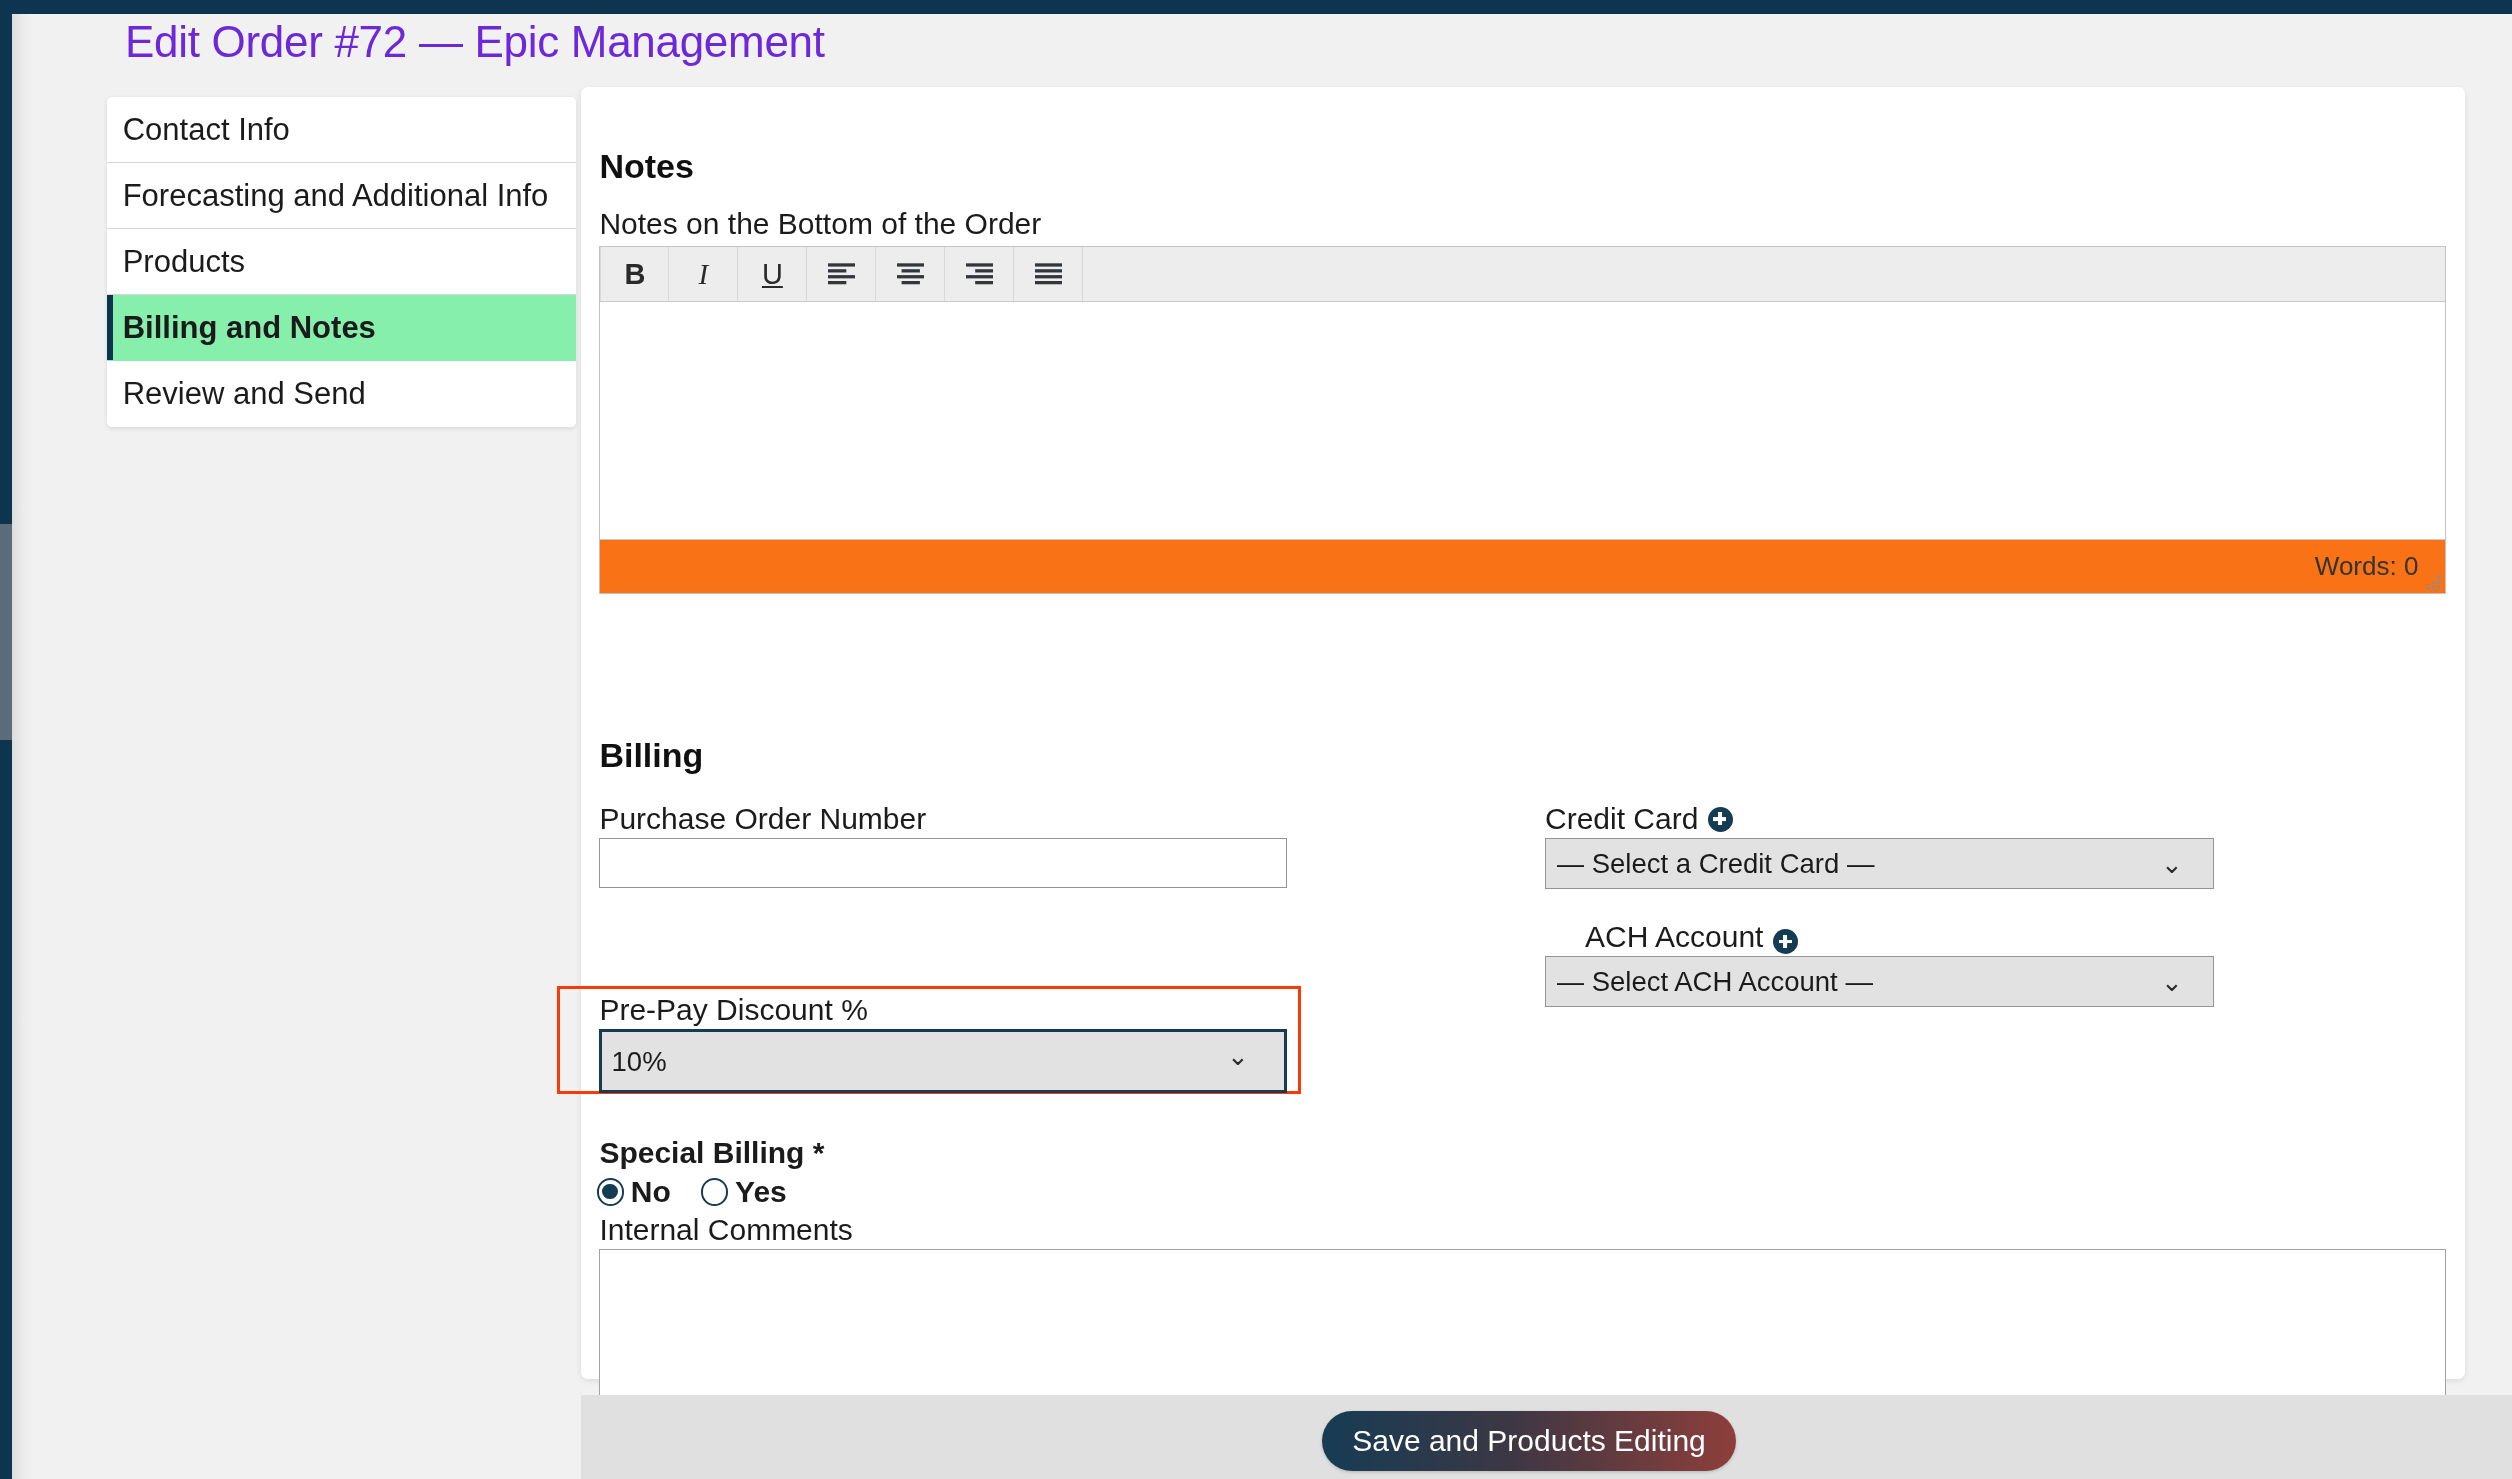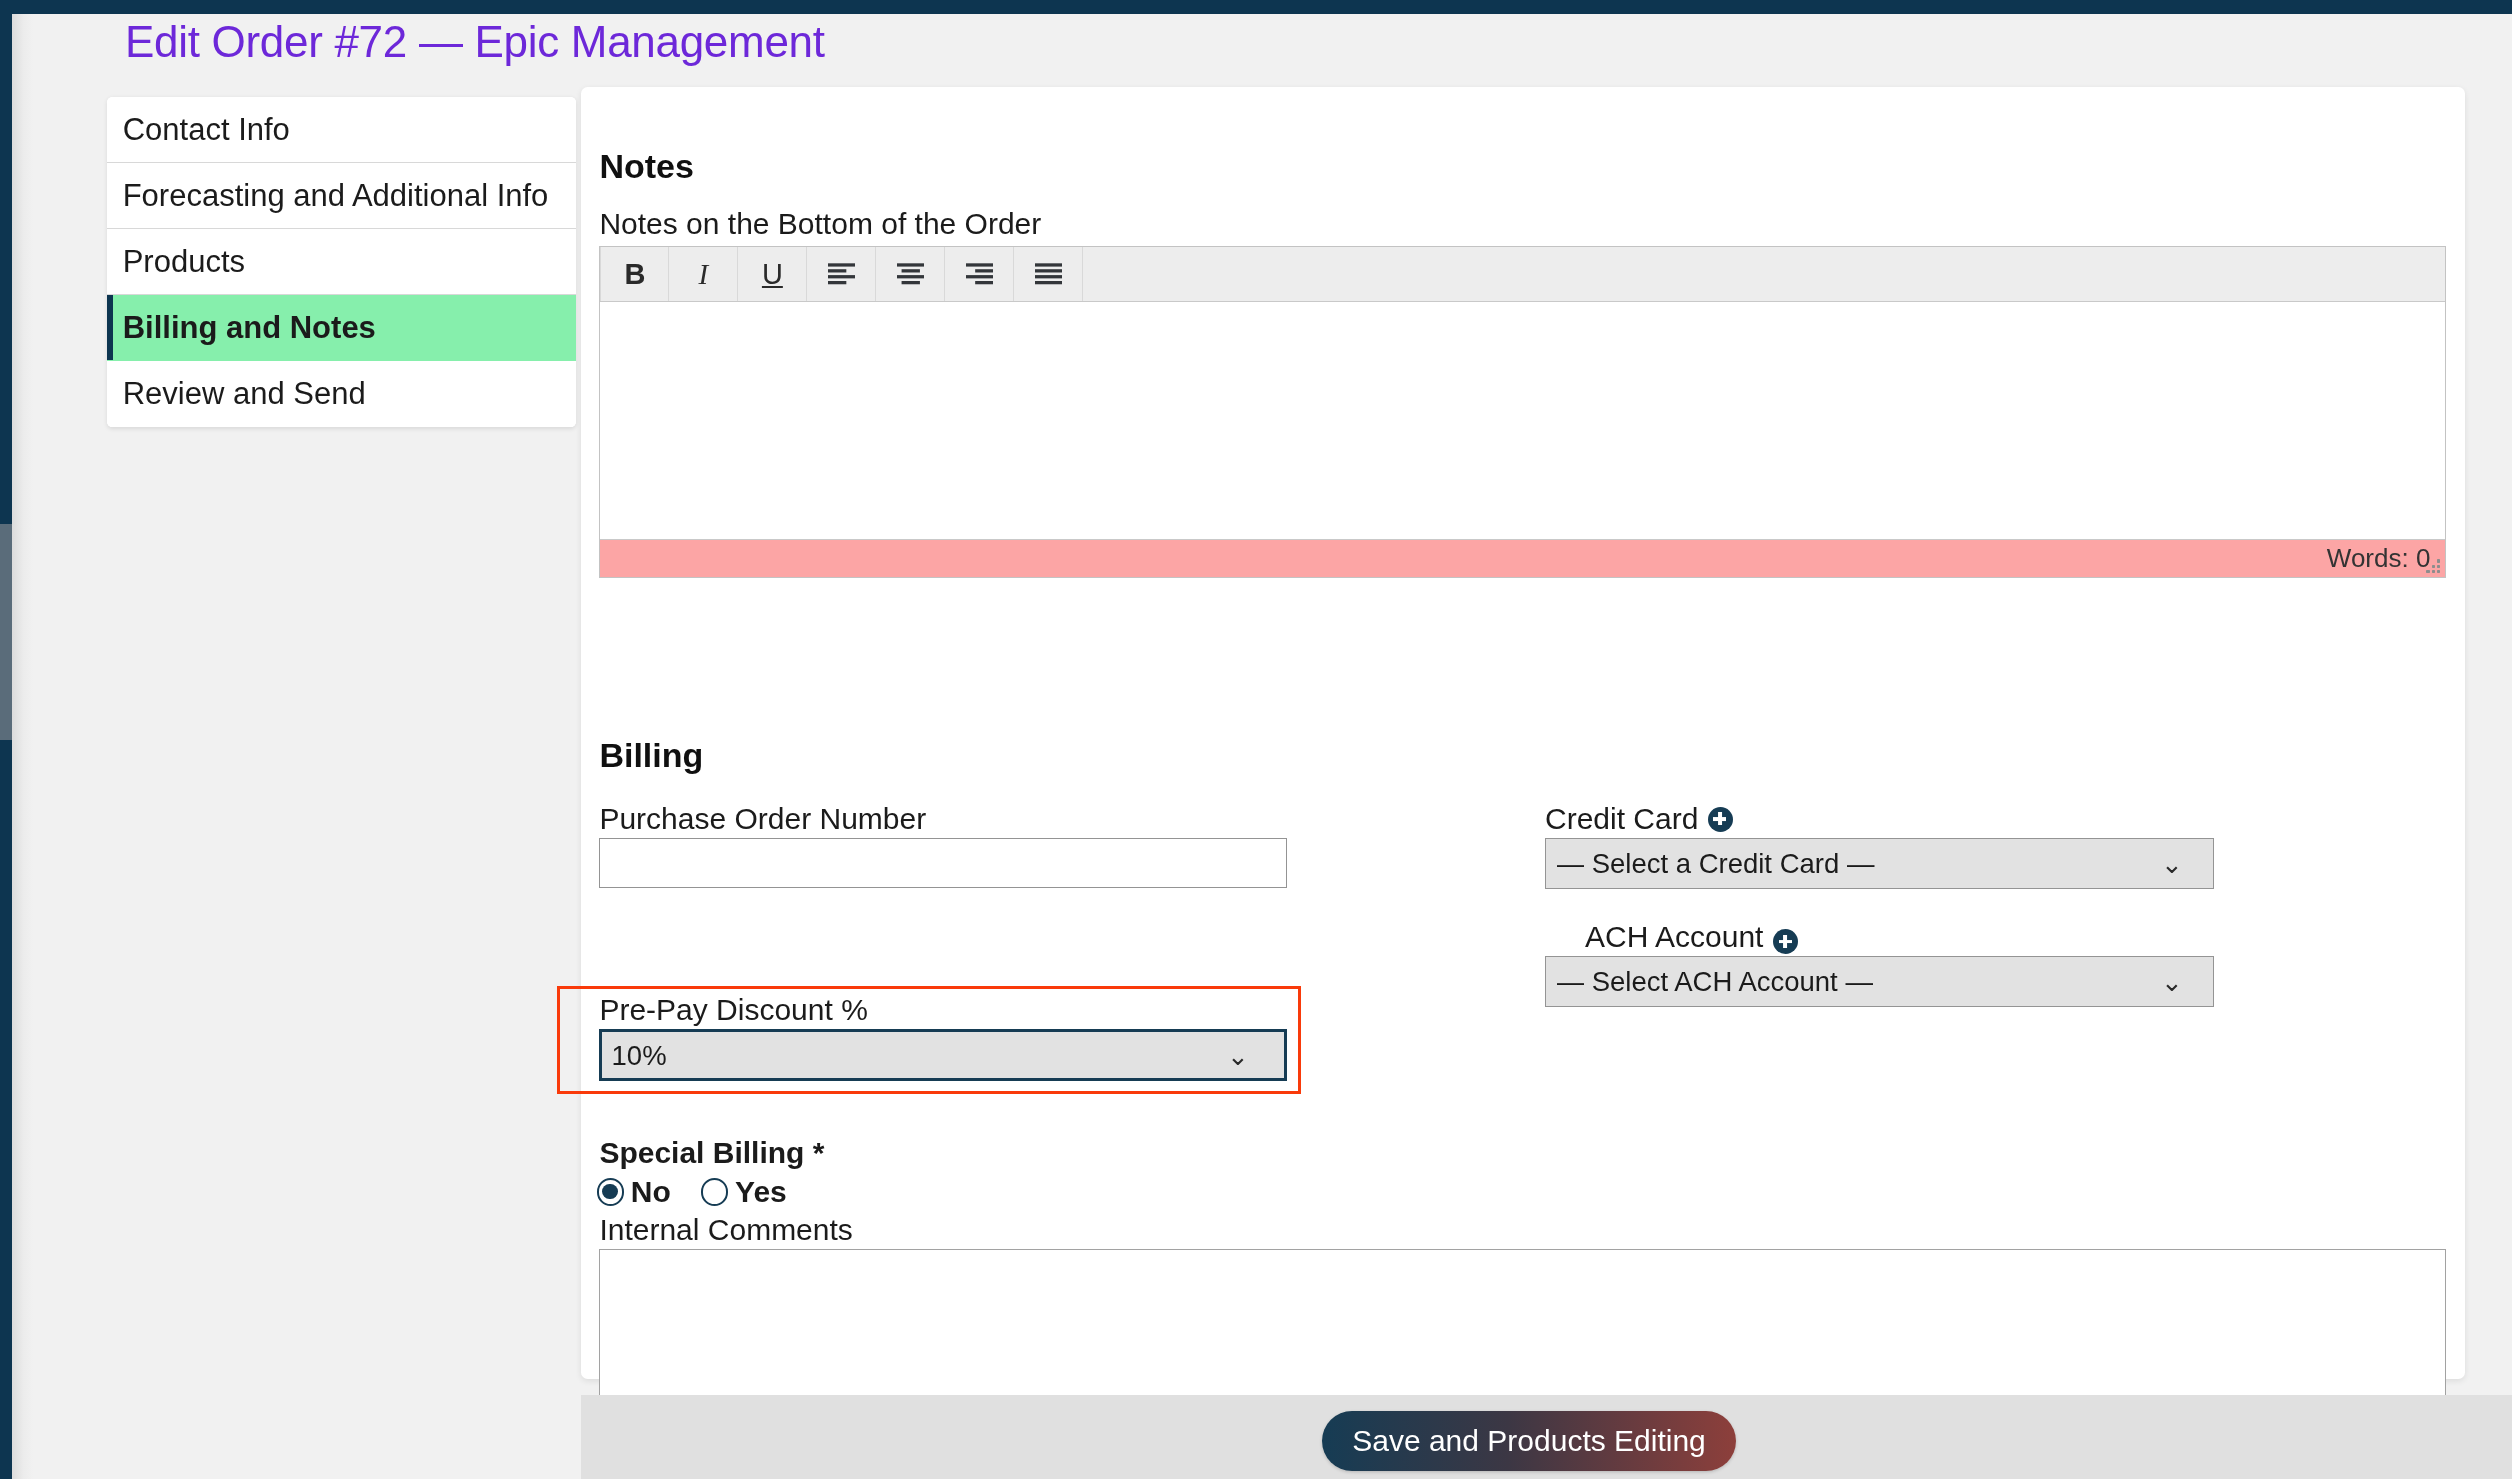--- a/index.html
+++ b/index.html
@@ -155,28 +155,28 @@
   .tb-glyph.u { text-decoration: underline; }
 
   .align-ico { display: block; }
   .align-ico rect { fill: #33363a; }
 
   .editor-body {
     height: 237px;
     background: #ffffff;
   }
   .editor-status {
-    height: 38px;
-    background: #fca5a5;
+    height: 54px;
+    background: #f97316;
     border-top: 1.3px solid #c9c9c9;
     position: relative;
     display: flex;
     align-items: center;
     justify-content: flex-end;
-    padding-right: 15px;
+    padding-right: 27px;
   }
   .words-count {
     font-size: 26px;
     color: #333333;
     white-space: nowrap;
   }
   .grip {
     position: absolute;
     right: 5.2px; bottom: 3.9px;
     width: 18.4px; height: 18.4px;
@@ -211,21 +211,21 @@
     width: 744px; height: 108px;
     border: 3.9px solid #f93a0a;
     background: transparent;
     pointer-events: none;
   }
 
   .prepay-label { position: absolute; left: 18.4px; top: 906px; }
   .prepay-select {
     position: absolute;
     left: 18.4px; top: 942px;
-    width: 688px; height: 52px;
+    width: 688px; height: 64px;
     border: 3.3px solid #163c54;
     background: #e2e2e2;
     font-size: 27.5px;
     padding: 0 9.2px;
     color: #1b1b1b;
     font-family: "Liberation Sans", sans-serif;
     appearance: none;
     -webkit-appearance: none;
     cursor: pointer;
   }

